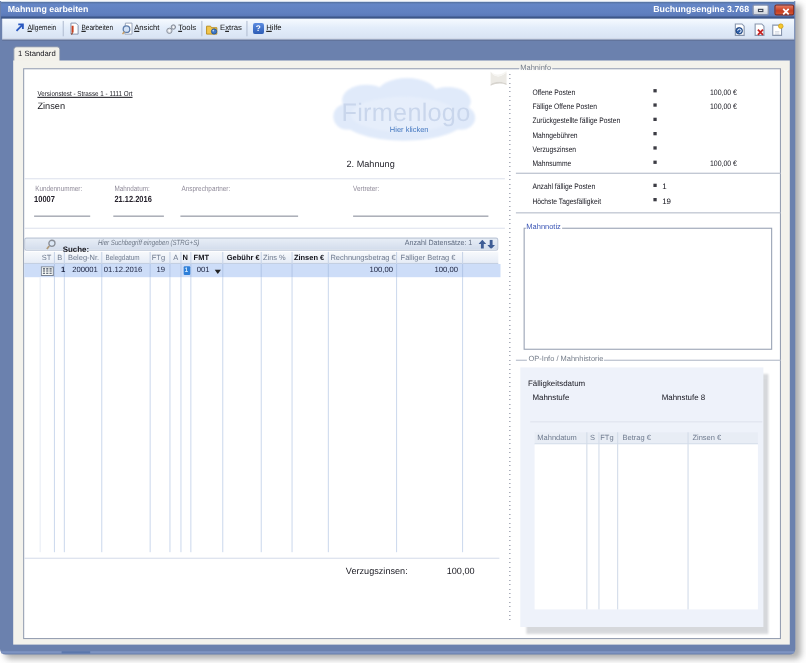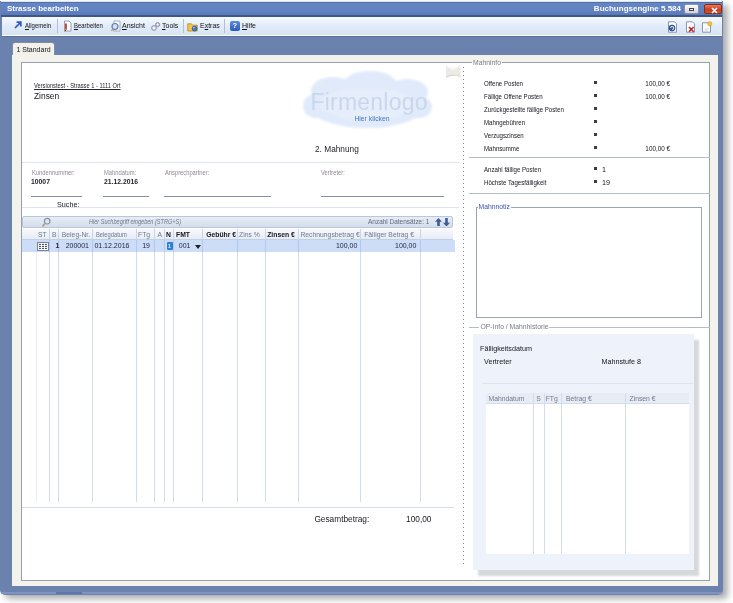--- a/index.html
+++ b/index.html
@@ -7,22 +7,22 @@
 .sx{transform:scaleX(.85);transform-origin:0 50%}
 .sxr{transform:scaleX(.88);transform-origin:100% 50%}
 </style></head>
 <body>
 
 <div class="a" id="win" style="left:0;top:1px;width:723px;height:594px;background:#6b81ae;border-radius:0 0 5px 5px;box-shadow:5px 4px 6px rgba(110,110,110,.55)"></div>
 
 <div class="a" style="left:1px;top:1px;width:721px;height:1px;background:#dce5f2"></div>
 <div class="a" style="left:1px;top:2px;width:721px;height:14px;background:linear-gradient(#54719f,#54719f) top/100% 1px no-repeat,linear-gradient(#6687c7,#6080c0 70%,#5876b5);"></div>
 <div class="a" style="left:1px;top:15px;width:721px;height:1.5px;background:#3d5788"></div>
-<div class="a" style="left:7px;top:4px;font-size:8px;font-weight:bold;color:#fff">Strasse bearbeiten</div>
-<div class="a" style="top:4px;right:52px;font-size:8px;font-weight:bold;color:#fff">Buchungsengine 5.584</div>
+<div class="a" style="left:7px;top:4px;font-size:8px;font-weight:bold;color:#fff">Mahnung earbeiten</div>
+<div class="a" style="top:4px;right:52px;font-size:8px;font-weight:bold;color:#fff">Buchungsengine 3.768</div>
 
 <div class="a" style="left:684px;top:4px;width:15px;height:10px;background:linear-gradient(#fdfdfd,#cfd4dc);border:1px solid #8a93a8;border-radius:2px">
   <div class="a" style="left:4px;top:2.5px;width:5px;height:3.5px;border:1px solid #3a4456"></div>
 </div>
 <div class="a" style="left:704px;top:4px;width:18px;height:10px;background:linear-gradient(#e87a5e,#c43d22 60%,#d9552f);border:1px solid #8c2a14;border-radius:2px">
   <svg class="a" style="left:5.5px;top:1.5px" width="7" height="7" viewBox="0 0 7 7">
       <path d="M1 1 L6 6 M6 1 L1 6" stroke="#fff" stroke-width="1.6"></path>
     </svg>
 </div>
 
@@ -129,21 +129,21 @@
 <div class="a" style="left:31px;top:195.5px;width:50.5px;height:1px;background:#8a8f9c"></div>
 <div class="a" style="left:102.8px;top:195.5px;width:46px;height:1px;background:#8a8f9c"></div>
 <div class="a" style="left:164.2px;top:195.5px;width:107px;height:1px;background:#8a8f9c"></div>
 <div class="a" style="left:320.6px;top:195.5px;width:123px;height:1px;background:#8a8f9c"></div>
 
 <div class="a" style="left:21.5px;top:215.5px;width:431.5px;height:12.5px;background:linear-gradient(#e7edf6,#d3ddec);border:1px solid #bcc6d8;border-radius:2px"></div>
 <svg class="a" style="left:41px;top:217px" width="11" height="11" viewBox="0 0 11 11">
   <circle cx="6.2" cy="4.2" r="2.8" fill="#dce8f6" stroke="#8a8f98" stroke-width="1.2"></circle>
   <path d="M3.8 6.6 L1.6 9.4" stroke="#b09a78" stroke-width="1.6"></path>
 </svg>
-<div class="a" style="left:57px;top:200px;font-size:7.2px;font-weight:normal;color:#15151c">Suche:</div>
+<div class="a" style="left:57px;top:222px;font-size:7.2px;font-weight:bold;color:#15151c">Suche:</div>
 <div class="a" style="left:88.8px;top:217.5px;font-size:6.8px;font-style:italic;color:#6f7988;transform:scaleX(.82);transform-origin:0 50%">Hier Suchbegriff eingeben (STRG+S)</div>
 <div class="a" style="left:367.5px;top:218px;font-size:6.8px;color:#5f6b80;transform:scaleX(.95);transform-origin:0 50%">Anzahl Datensätze: 1</div>
 <svg class="a" style="left:434.5px;top:217.5px" width="7" height="8.5" viewBox="0 0 7 8.5">
     <path d="M3.5 0 L7 3.8 H4.8 V8.5 H2.2 V3.8 H0 Z" fill="#3d5c95"></path>
   </svg>
 <svg class="a" style="left:443.3px;top:217.5px" width="7" height="8.5" viewBox="0 0 7 8.5">
     <path d="M3.5 8.5 L7 4.7 H4.8 V0 H2.2 V4.7 H0 Z" fill="#3d5c95"></path>
   </svg>
 
 <div class="a" style="left:22px;top:228.5px;width:431px;height:11.5px;background:linear-gradient(#f7f9fc,#e6ecf6);border-bottom:1px solid #c3cfe2"></div>
@@ -215,21 +215,21 @@
 <div class="a" style="right:583px;top:242px;font-size:7px;color:#1c2340">19</div>
 <div class="a" style="left:166.5px;top:242px;width:6px;height:8px;background:#2e7fd8;border-radius:1px;color:#cfe8ff;font-size:6px;font-weight:bold;text-align:center;line-height:8px">1</div>
 <div class="a" style="left:178.8px;top:242px;font-size:7px;color:#1c2340">001</div>
 <svg class="a" style="left:194.5px;top:245px" width="6" height="4" viewBox="0 0 6 4">
     <path d="M0 0 H6 L3 4 Z" fill="#222"></path>
   </svg>
 <div class="a" style="right:375.7px;top:242px;font-size:7px;color:#1c2340">100,00</div>
 <div class="a" style="right:316.6px;top:242px;font-size:7px;color:#1c2340">100,00</div>
 
 <div class="a" style="left:22px;top:506.5px;width:432px;height:1px;background:#d7deeb"></div>
-<div class="a" style="left:314.4px;top:513.5px;font-size:8.3px;color:#1a1a22">Gesamtbetrag:</div>
+<div class="a" style="left:314.4px;top:513.5px;font-size:8.3px;color:#1a1a22">Verzugszinsen:</div>
 <div class="a" style="right:301.5px;top:513.5px;font-size:8.3px;color:#1a1a22">100,00</div>
 
 <div class="a" style="left:462.5px;top:67px;width:1px;height:500px;background:repeating-linear-gradient(#82889a 0 1px,transparent 1px 4px)"></div>
 
 <div class="a" style="left:471.5px;top:61.5px;width:30px;height:2.5px;background:#fdfdfb"></div>
 <div class="a" style="left:473px;top:58.5px;font-size:6.8px;color:#757d8a">Mahninfo</div>
 <div class="a sx" style="left:484px;top:79px;font-size:7.2px;color:#15151e">Offene Posten</div>
 <div class="a" style="left:593.5px;top:81px;width:3.2px;height:3.2px;background:#3c3c44"></div>
 <div class="a sxr" style="right:63.5px;top:79px;font-size:7.2px;color:#15151e">100,00 €</div>
 <div class="a sx" style="left:484px;top:92px;font-size:7.2px;color:#15151e">Fällige Offene Posten</div>
@@ -255,21 +255,21 @@
 <div class="a" style="left:468.5px;top:193px;width:241px;height:1px;background:#b4bbc9"></div>
 
 <div class="a" style="left:476px;top:206.5px;width:226px;height:111px;background:#fff;border:1px solid #9aa3b5"></div>
 <div class="a" style="left:477.5px;top:202.5px;font-size:6.8px;color:#3a55b5;background:#fff;padding:0 1px">Mahnnotiz</div>
 
 <div class="a" style="left:468.5px;top:326.5px;width:10px;height:1px;background:#b4bbc9"></div>
 <div class="a" style="left:549px;top:326.5px;width:160.5px;height:1px;background:#b4bbc9"></div>
 <div class="a" style="left:480.5px;top:322.5px;font-size:6.8px;color:#757d8a">OP-Info / Mahnhistorie</div>
 <div class="a" style="left:473px;top:334px;width:221px;height:236px;background:#eef2fa;box-shadow:5px 6px 2px #d6d8db"></div>
 <div class="a" style="left:480px;top:343.5px;font-size:7.2px;color:#15151e">Fälligkeitsdatum</div>
-<div class="a" style="left:484px;top:356.5px;font-size:7.2px;color:#15151e">Vertreter</div>
+<div class="a" style="left:484px;top:356.5px;font-size:7.2px;color:#15151e">Mahnstufe</div>
 <div class="a" style="left:601.5px;top:356.5px;font-size:7.2px;color:#15151e">Mahnstufe 8</div>
 <div class="a" style="left:482px;top:383px;width:211px;height:1px;background:#dfe3ed"></div>
 
 <div class="a" style="left:486px;top:392.5px;width:203px;height:11.5px;background:#e8edf5;border-bottom:1px solid #d3dce9"></div>
 <div class="a" style="left:486px;top:404px;width:203px;height:150px;background:#fff"></div>
 <div class="a" style="left:488.5px;top:395px;font-size:6.8px;color:#6e7a8e">Mahndatum</div>
 <div class="a" style="left:536.3px;top:395px;font-size:6.8px;color:#6e7a8e">S</div>
 <div class="a" style="left:545.7px;top:395px;font-size:6.8px;color:#6e7a8e">FTg</div>
 <div class="a" style="left:566px;top:395px;font-size:6.8px;color:#6e7a8e">Betrag €</div>
 <div class="a" style="left:629.5px;top:395px;font-size:6.8px;color:#6e7a8e">Zinsen €</div>

